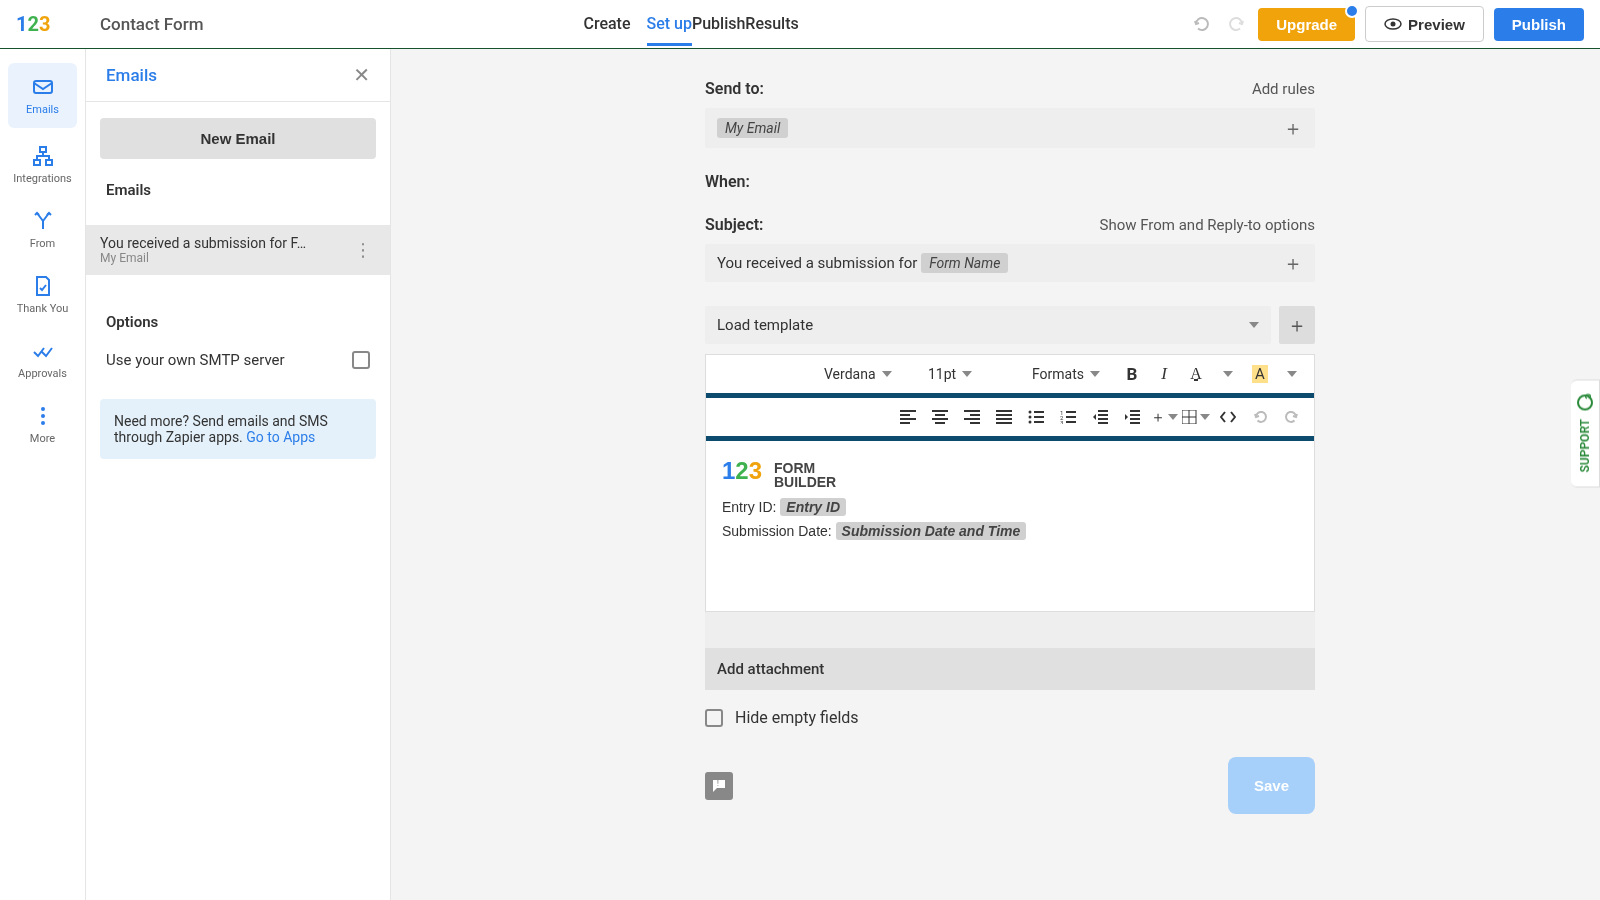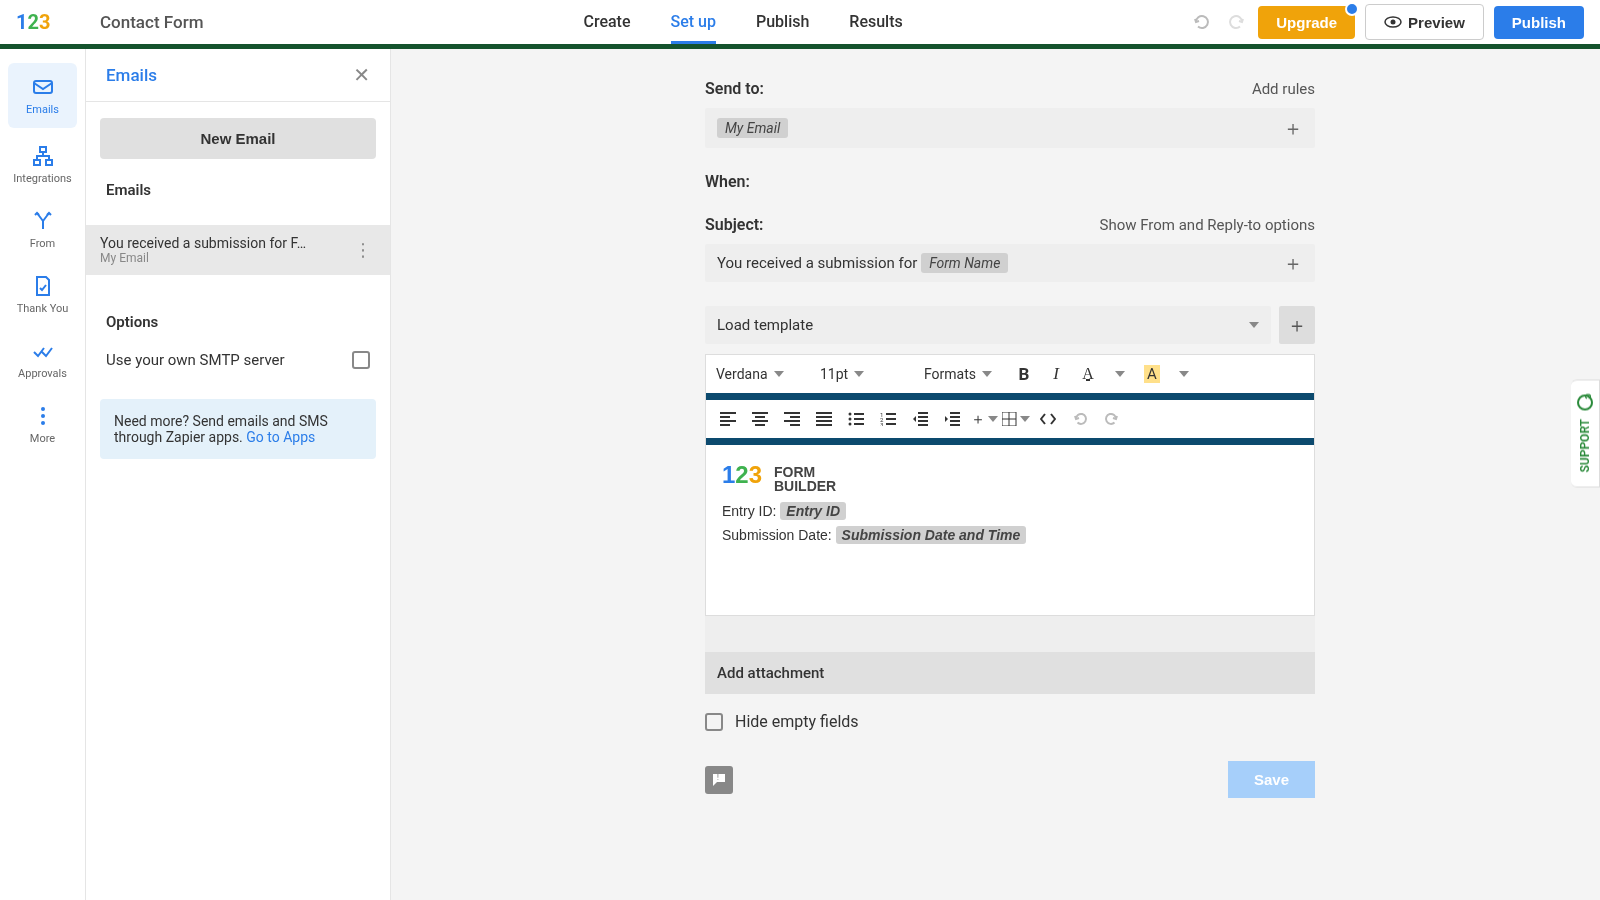--- a/index.html
+++ b/index.html
@@ -1,27 +1,27 @@
 <!DOCTYPE html>
 <html><head>
 <meta charset="utf-8">
 <style>
   * { box-sizing: border-box; margin: 0; padding: 0; }
   body { font-family: -apple-system, BlinkMacSystemFont, "Segoe UI", Roboto, sans-serif; background: #f4f4f4; color: #333; width: 1600px; height: 900px; overflow: hidden; position: relative; }
   
   
-  .topbar { height: 49px; background: #fff; border-bottom: 5px solid #14532d; display: flex; align-items: center; padding: 0 16px; }
+  .topbar { height: 49px; background: #fff; border-bottom: 1px solid #14532d; display: flex; align-items: center; padding: 0 16px; }
   .logo { width: 48px; font-weight: bold; font-size: 20px; }
   .logo .l1 { color: #2b7de9; }
   .logo .l2 { color: #3fb24f; }
   .logo .l3 { color: #f0a30a; }
   .form-title { margin-left: 36px; font-size: 17px; color: #555; font-weight: 500; }
-  .top-tabs { display: flex; gap: 40px; margin-left: 380px; font-size: 16px; }
+  .top-tabs { display: flex; margin-left: 380px; font-size: 16px; }
   .top-tab { color: #333; cursor: pointer; padding: 12px 0 10px; font-weight: 500; }
-  .top-tab.active { color: #2b7de9; border-bottom: 3px solid #2b7de9; }
+  .top-tab.active { color: #2b7de9; border-bottom: 3px solid #2b7de9; margin-left: 16px; }
   .top-right { margin-left: auto; display: flex; align-items: center; gap: 10px; }
   .icon-btn { width: 24px; height: 24px; display: flex; align-items: center; justify-content: center; color: #888; cursor: pointer; }
   .btn { padding: 8px 18px; border-radius: 4px; font-size: 15px; font-weight: 600; cursor: pointer; border: none; }
   .btn-upgrade { background: #f0a30a; color: #fff; position: relative; }
   .notif-dot { position: absolute; top: -4px; right: -4px; width: 14px; height: 14px; border-radius: 50%; background: #2b7de9; border: 2px solid #fff; }
   .btn-preview { background: #fff; border: 1px solid #ccc; color: #333; display: flex; align-items: center; gap: 6px; }
   .btn-publish { background: #2b7de9; color: #fff; }
   
   
   .leftnav { position: absolute; top: 49px; left: 0; width: 86px; height: calc(100% - 49px); background: #fff; border-right: 1px solid #e5e5e5; padding-top: 10px; }
@@ -63,21 +63,21 @@
   .select-like { background: #eee; padding: 10px 12px; border-radius: 2px; display: flex; justify-content: space-between; align-items: center; font-size: 15px; }
   .caret-down { width: 0; height: 0; border-left: 5px solid transparent; border-right: 5px solid transparent; border-top: 6px solid #888; }
   .subject-text { flex: 1; }
   
   .body-toolbar-row { display: flex; gap: 8px; margin-bottom: 0; }
   .body-select { flex: 1; }
   .body-plus { width: 36px; background: #ddd; display: flex; align-items: center; justify-content: center; font-size: 20px; color: #555; cursor: pointer; border-radius: 2px; }
   
   
   .editor { border: 1px solid #ddd; background: #fff; }
-  .editor-toolbar { border-bottom: 7px solid #0c4a6e; padding: 6px 8px; display: flex; flex-wrap: wrap; gap: 4px; align-items: center; }
+  .editor-toolbar { border-bottom: 5px solid #0c4a6e; padding: 6px 8px; display: flex; flex-wrap: wrap; gap: 4px; align-items: center; justify-content: flex-end; }
   .tb-select { background: #fff; border: none; font-size: 14px; padding: 4px 2px; display: flex; align-items: center; gap: 6px; cursor: pointer; }
   .tb-btn { width: 28px; height: 26px; display: flex; align-items: center; justify-content: center; font-size: 15px; color: #333; cursor: pointer; }
   .tb-bold { font-weight: bold; font-size: 17px; }
   .tb-italic { font-style: italic; font-size: 17px; font-family: serif; }
   .tb-a { font-size: 16px; font-family: serif; position: relative; }
   .tb-a::after { content:''; position:absolute; bottom:2px; left:4px; right:4px; height:2px; background:#333; }
   .tb-a-bg { background: #ffe08a; padding: 0 3px; }
   .editor-body { padding: 16px; font-family: Verdana, sans-serif; font-size: 14px; min-height: 170px; }
   .editor-body p { margin: 8px 0; }
   .body-logo { margin-bottom: 10px; }
@@ -85,21 +85,21 @@
   .body-logo-text { display: inline-block; vertical-align: middle; margin-left: 8px; font-weight: bold; color: #444; line-height: 1; }
   .body-chip { background: #d0d0d0; padding: 1px 6px; border-radius: 3px; font-style: italic; font-weight: 600; color: #444; }
   
   .dragzone { height: 36px; background: #eee; margin-top: 0; }
   .add-attach { background: #e0e0e0; text-align: left; padding: 12px; font-size: 15px; font-weight: 500; color: #333; cursor: pointer; }
   
   .hide-row { display: flex; align-items: center; gap: 12px; margin-top: 18px; }
   
   .bottom-row { display: flex; justify-content: space-between; align-items: center; margin-top: 30px; }
   .comment-icon { width: 28px; height: 28px; background: #888; border-radius: 3px; display: flex; align-items: center; justify-content: center; color: #fff; font-size: 16px; cursor: pointer; }
-  .btn-save { background: #a6cffa; color: #fff; padding: 10px 26px; border-radius: 0; font-size: 15px; font-weight: 600; cursor: pointer; border: none; }
+  .btn-save { background: #a6cffa; color: #fff; padding: 20px 26px; border-radius: 8px; font-size: 15px; font-weight: 600; cursor: pointer; border: none; }
   
   
   .support-tab { position: fixed; right: 0; top: 380px; background: #fff; border: 1px solid #ddd; border-right: none; padding: 14px 6px; writing-mode: vertical-rl; transform: rotate(180deg); font-size: 12px; font-weight: 600; color: #2a8a3a; cursor: pointer; border-radius: 0 6px 6px 0; display: flex; align-items: center; gap: 8px; }
   .support-circle { width: 16px; height: 16px; border: 2px solid #2a8a3a; border-radius: 50%; display: inline-block; transform: rotate(180deg); position: relative; }
   .support-circle::after { content:'c'; position:absolute; top:-3px; left:3px; font-size:11px; color:#2a8a3a; }
   
   svg { display: block; }
 </style>
 </head>
 <body>

